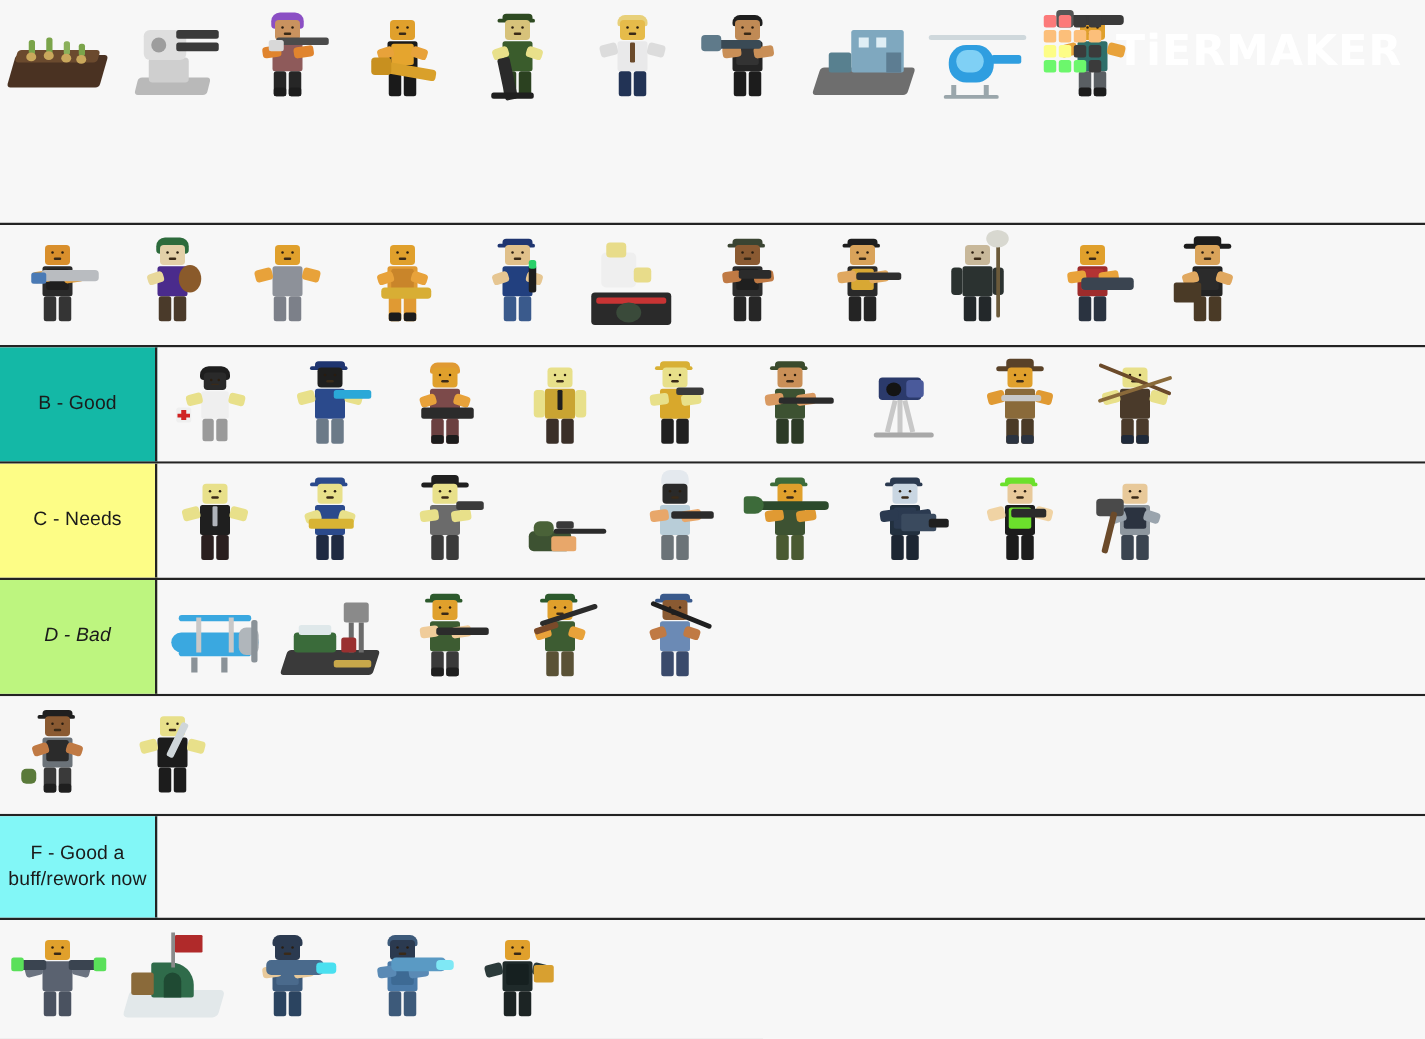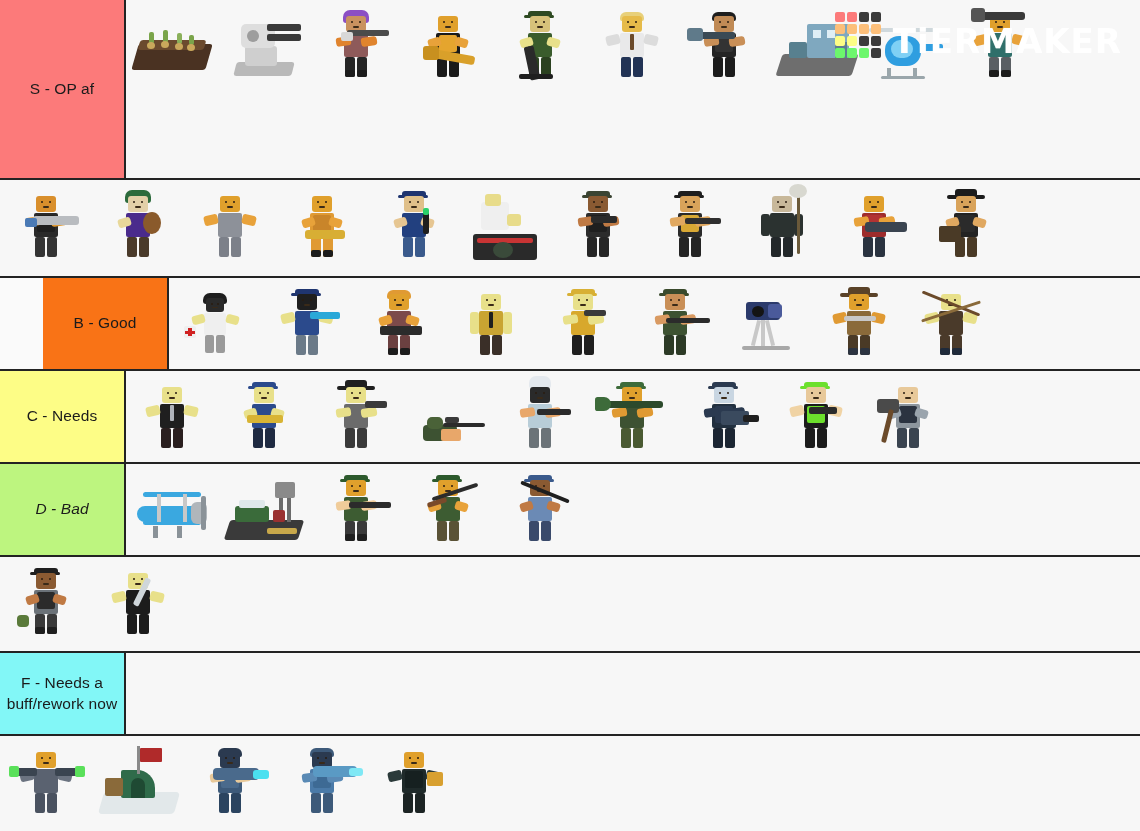--- a/index.html
+++ b/index.html
@@ -119,21 +119,20 @@
         <i style="background: rgb(108, 247, 108);"></i>
         <i style="background: rgb(108, 247, 108);"></i>
         <i style="background: rgb(108, 247, 108);"></i>
         <i style="background: rgb(59, 59, 59);"></i>
       </div>
     <div id="logo-text">TiERMAKER</div>
   </div>
 
   <div id="rows">
       <div class="tier-row" style="height: 180px;">
-        <div class="tier-label" style="background: rgb(252, 122, 122);">S - OP af</div>
         <div class="tier-items">
           <div class="item">
             <div class="sprite">
               <div class="pt" style="left:6px;top:42px;width:74px;height:26px;background:#4a3222;border-radius:3px;transform:skewX(-16deg);"></div>
               <div class="pt" style="left:10px;top:38px;width:66px;height:10px;background:#6b4a2e;border-radius:3px;transform:skewX(-16deg);"></div>
               <div class="pt" style="left:20px;top:30px;width:5px;height:12px;background:#7aa44a;border-radius:2px;"></div>
               <div class="pt" style="left:34px;top:28px;width:5px;height:14px;background:#7aa44a;border-radius:2px;"></div>
               <div class="pt" style="left:48px;top:31px;width:5px;height:11px;background:#8ab05a;border-radius:2px;"></div>
               <div class="pt" style="left:60px;top:33px;width:5px;height:10px;background:#7aa44a;border-radius:2px;"></div>
               <div class="pt" style="left:18px;top:40px;width:8px;height:7px;background:#caa85c;border-radius:50%;"></div>
@@ -442,21 +441,21 @@
               <div class="pt" style="left:23px;top:36px;width:13px;height:9px;background:#e0a860;border-radius:3px;transform:rotate(-18deg);"></div>
               <div class="pt" style="left:50px;top:36px;width:13px;height:9px;background:#e0a860;border-radius:3px;transform:rotate(18deg);"></div>
               <div class="pt" style="left:32px;top:55px;width:10px;height:20px;background:#4a3a26;border-radius:2px;"></div>
               <div class="pt" style="left:44px;top:55px;width:10px;height:20px;background:#4a3a26;border-radius:2px;"></div>
               <div class="pt" style="left:16px;top:44px;width:22px;height:16px;background:#4a3a26;border-radius:2px;"></div>
             </div>
           </div>
         </div>
       </div>
       <div class="tier-row" style="height: 93px;">
-        <div class="tier-label" style="background: #f97316; margin-left: 43px;">B - Good</div>
+        <div class="tier-label" style="background: #14b8a6;">B - Good</div>
         <div class="tier-items">
           <div class="item">
             <div class="sprite">
               <div class="pt" style="left:31.3px;top:12.6px;width:23.4px;height:11.700000000000001px;background:#1e1e1e;border-radius:7px 7px 3px 3px;"></div>
               <div class="pt" style="left:34px;top:18px;width:18px;height:14.4px;background:#2a2a2a;border-radius:3px;"></div>
               <div class="pt" style="left:38.5px;top:22.5px;width:2.16px;height:2.16px;background:#2a1d10;border-radius:1px;"></div>
               <div class="pt" style="left:45.34px;top:22.5px;width:2.16px;height:2.16px;background:#2a1d10;border-radius:1px;"></div>
               <div class="pt" style="left:40.3px;top:27px;width:5.4px;height:1.4400000000000002px;background:#3a2a18;border-radius:1px;"></div>
               <div class="pt" style="left:32.2px;top:33.3px;width:21.6px;height:21.6px;background:#efefef;border-radius:2px;"></div>
               <div class="pt" style="left:19.599999999999998px;top:35.099999999999994px;width:12.6px;height:9px;background:#e8e08a;border-radius:3px;transform:rotate(-14deg);"></div>
@@ -850,21 +849,21 @@
               <div class="pt" style="left:17px;top:33px;width:14px;height:10px;background:#e8e08a;border-radius:3px;transform:rotate(-14deg);"></div>
               <div class="pt" style="left:55px;top:33px;width:14px;height:10px;background:#e8e08a;border-radius:3px;transform:rotate(14deg);"></div>
               <div class="pt" style="left:32px;top:55px;width:10px;height:20px;background:#1c1c1c;border-radius:2px;"></div>
               <div class="pt" style="left:44px;top:55px;width:10px;height:20px;background:#1c1c1c;border-radius:2px;"></div>
               <div class="pt" style="left:44px;top:18px;width:6px;height:30px;background:#cfd6da;border-radius:2px;transform:rotate(26deg);"></div>
             </div>
           </div>
         </div>
       </div>
       <div class="tier-row" style="height: 83px;">
-        <div class="tier-label" style="background: rgb(130, 247, 247);">F - Needs a buff/rework now</div>
+        <div class="tier-label" style="background: rgb(130, 247, 247);">F - Good a buff/rework now</div>
         <div class="tier-items"></div>
       </div>
       <div class="tier-row" style="height: 96px;">
         <div class="tier-items">
           <div class="item">
             <div class="sprite">
               <div class="pt" style="left:33px;top:14px;width:20px;height:16px;background:#e0a02c;border-radius:3px;"></div>
               <div class="pt" style="left:38px;top:19px;width:2.4px;height:2.4px;background:#2a1d10;border-radius:1px;"></div>
               <div class="pt" style="left:45.6px;top:19px;width:2.4px;height:2.4px;background:#2a1d10;border-radius:1px;"></div>
               <div class="pt" style="left:40px;top:24px;width:6px;height:1.6px;background:#3a2a18;border-radius:1px;"></div>

